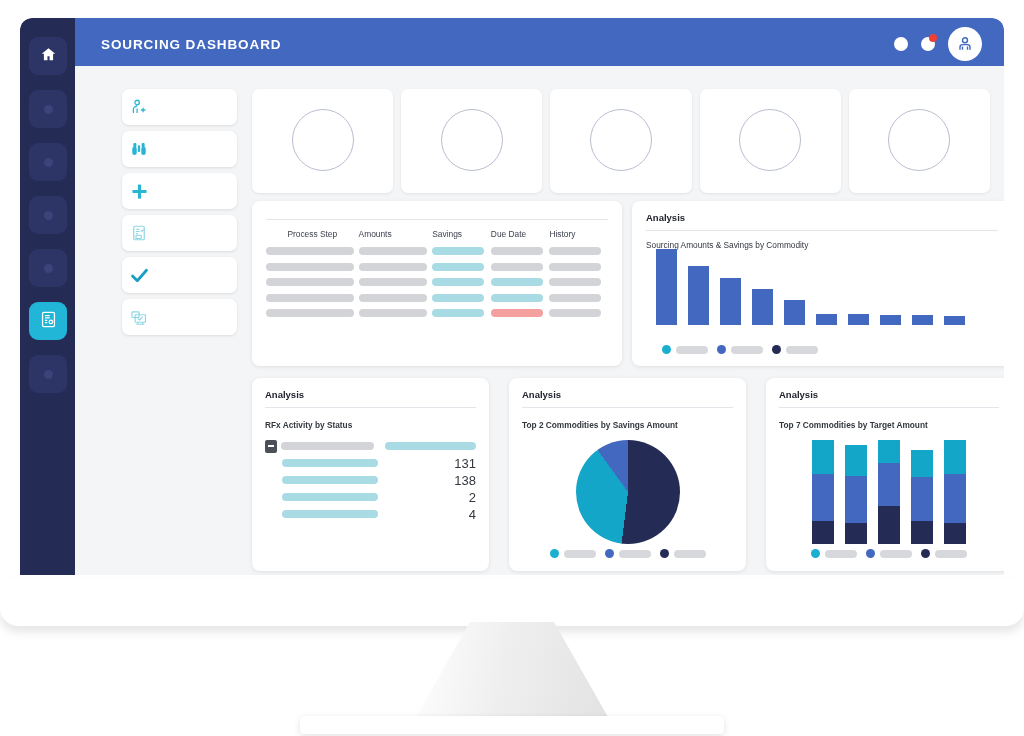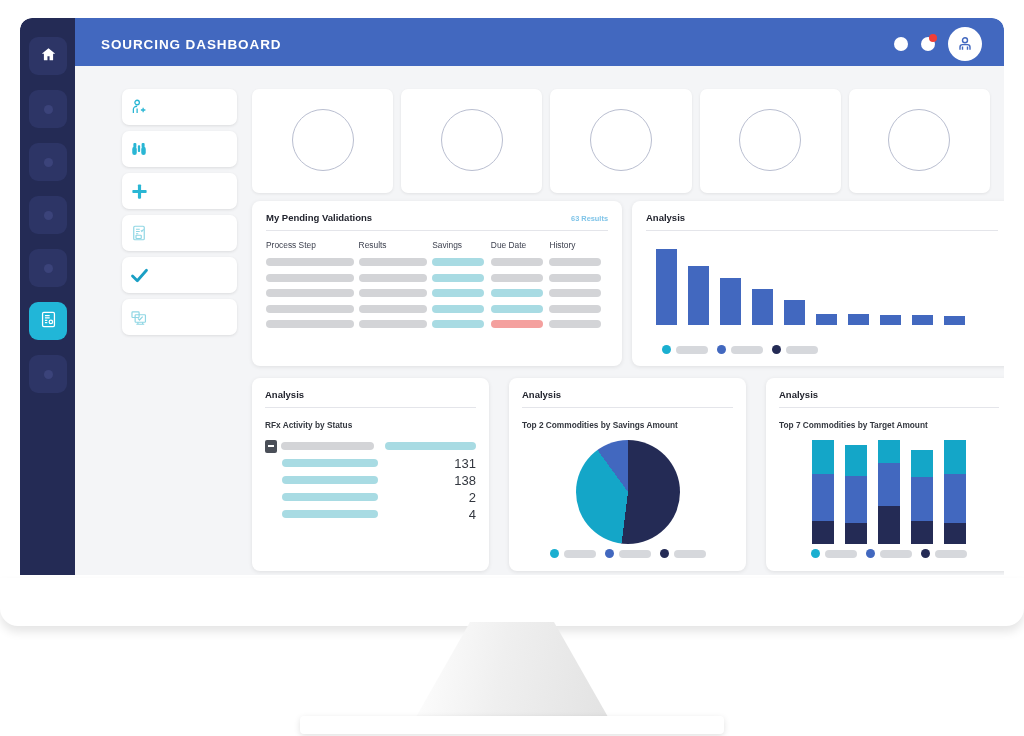--- a/index.html
+++ b/index.html
@@ -264,28 +264,24 @@
             <div class="kpi-circle"></div>
             <div class="kpi-label"></div>
           </div>
           <div class="kpi">
             <div class="kpi-circle"></div>
             <div class="kpi-label"></div>
           </div>
         </div>
 
       <div class="card" id="valid">
-        <div class="v-top">
-          <div class="card-hd">My Pending Validations</div>
-          <div class="v-res">63 Results</div>
-        </div>
         <div class="hr" style="margin-top:7px"></div>
         <div class="v-cols" id="vcols">
-            <div class="v-col" style="width: 98px;">Process Step</div>
-            <div class="v-col" style="width: 78px;">Results</div>
+            <div class="v-col" style="width: 98px; text-align: center;">Process Step</div>
+            <div class="v-col" style="width: 78px;">Amounts</div>
             <div class="v-col" style="width: 62px;">Savings</div>
             <div class="v-col" style="width: 62px;">Due Date</div>
             <div class="v-col" style="width: 62px;">History</div>
           </div>
         <div class="v-rows" id="vrows">
             <div class="v-row">
               <div style="width: 98px;">
                 <div class="pill" style="width:88px;background:#d3d4d7"></div>
               </div>
               <div style="width: 78px;">
@@ -368,20 +364,21 @@
               <div style="width: 62px;">
                 <div class="pill" style="width:52px;background:#d3d4d7"></div>
               </div>
             </div>
           </div>
       </div>
 
       <div class="card" id="abar">
         <div class="card-hd">Analysis</div>
         <div class="hr" style="margin-top:7px"></div>
+        <div class="sub" style="margin-top:9px">Sourcing Amounts &amp; Savings by Commodity</div>
         <div class="bars" id="bigbars">
             <div class="bar" style="height: 76px; background: rgb(66, 104, 191);"></div>
             <div class="bar" style="height: 59.28px; background: rgb(66, 104, 191);"></div>
             <div class="bar" style="height: 47.12px; background: rgb(66, 104, 191);"></div>
             <div class="bar" style="height: 36.48px; background: rgb(66, 104, 191);"></div>
             <div class="bar" style="height: 25.08px; background: rgb(66, 104, 191);"></div>
             <div class="bar" style="height: 10.64px; background: rgb(66, 104, 191);"></div>
             <div class="bar" style="height: 10.64px; background: rgb(66, 104, 191);"></div>
             <div class="bar" style="height: 9.88px; background: rgb(66, 104, 191);"></div>
             <div class="bar" style="height: 9.88px; background: rgb(66, 104, 191);"></div>

